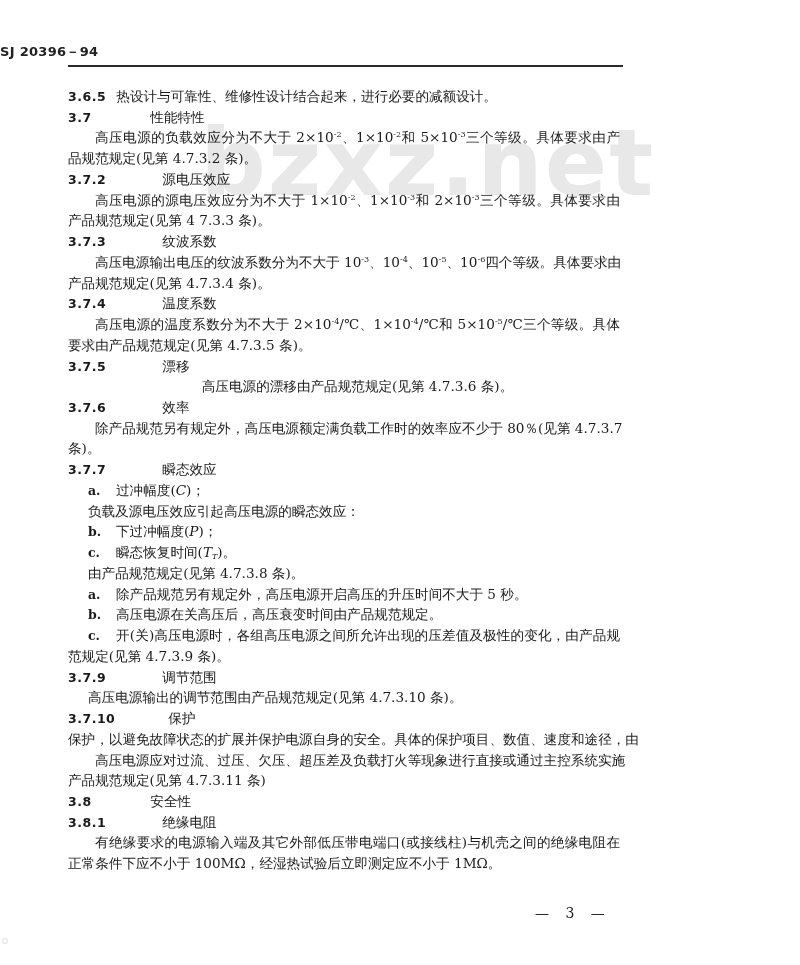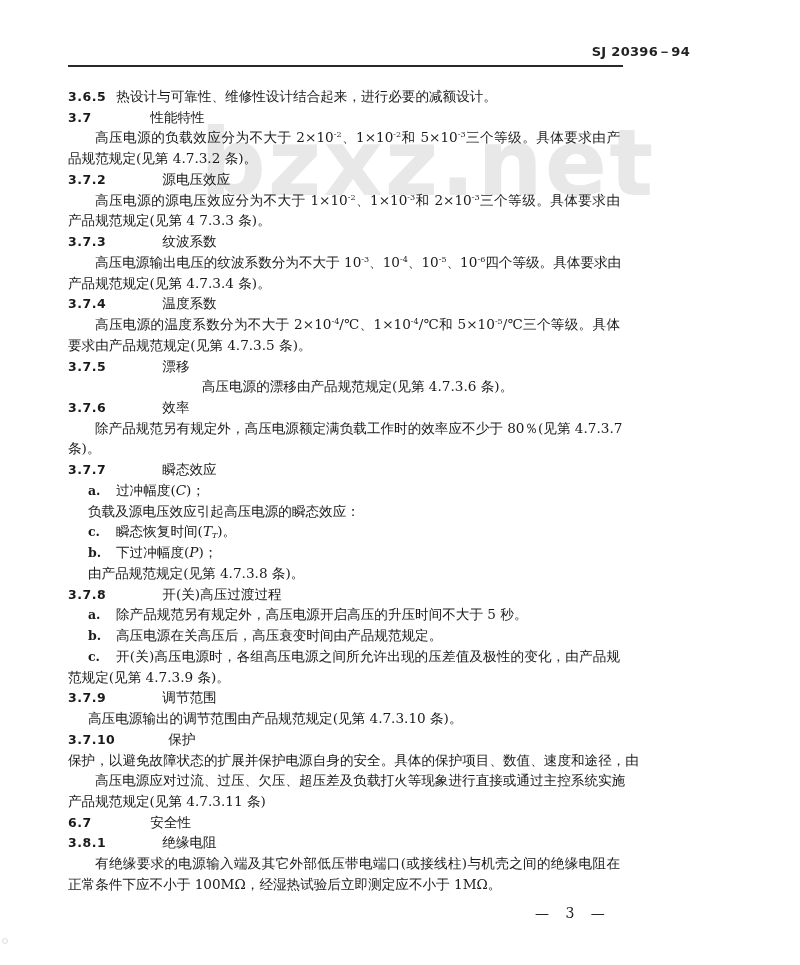--- a/index.html
+++ b/index.html
@@ -2,21 +2,21 @@
 <html><head>
 <meta charset="utf-8">
 <style>
   html, body { margin: 0; padding: 0; background: #ffffff; }
   body { width: 800px; height: 965px; position: relative; overflow: hidden;
          font-family: "DejaVu Serif", "Liberation Serif", serif; color: #1a1a1a; }
   .page { position: absolute; left: 0; top: 0; width: 800px; height: 965px; }
   .watermark { position: absolute; left: 200px; top: 118px; font-family: "DejaVu Sans", "Liberation Sans", sans-serif;
                font-weight: bold; font-size: 92px; letter-spacing: 2px; color: #e8e8e8; line-height: 1; z-index: 0;
                user-select: none; }
-  .header-code { position: absolute; left: 0; width: 690px; top: 43px; text-align: right;
+  .header-code { position: absolute; left: 0; width: 690px; top: 43px; text-align: left;
                  font-family: "DejaVu Sans", "Liberation Sans", sans-serif; font-weight: bold; font-size: 13px;
                  letter-spacing: 0.3px; color: #222; z-index: 1; }
   .header-rule { position: absolute; left: 68px; top: 65px; width: 555px; height: 0;
                  border-top: 2px solid #2a2a2a; z-index: 1; }
   .body { position: absolute; left: 68px; top: 86px; width: 552px; z-index: 1; }
   .ln { height: 20.74px; line-height: 20.74px; font-size: 13.6px; white-space: nowrap; }
   .ln.just { text-align: justify; text-align-last: justify; }
   .ind { padding-left: 27px; text-align: center; }
   .ind2 { padding-left: 20px; }
   .num { font-family: "DejaVu Sans", "Liberation Sans", sans-serif; font-weight: bold; font-size: 12.5px;
@@ -92,31 +92,27 @@
 
     <div class="ln">
       <span class="num">3.7.7</span>
       <span class="hd">瞬态效应</span>
     </div>
     <div class="ln ind2">
       <span class="li-letter">a.</span><span>过冲幅度(</span><i>C</i><span>)；</span>
     </div>
     <div class="ln ind2">负载及源电压效应引起高压电源的瞬态效应：</div>
     <div class="ln ind2">
-      <span class="li-letter">c.</span><span>瞬态恢复时间(</span><i>T</i><sub><i>T</i></sub><span>)。</span>
+      <span class="li-letter">b.</span><span>下过冲幅度(</span><i>P</i><span>)；</span>
     </div>
     <div class="ln ind2">
-      <span class="li-letter">b.</span><span>下过冲幅度(</span><i>P</i><span>)；</span>
+      <span class="li-letter">c.</span><span>瞬态恢复时间(</span><i>T</i><sub><i>T</i></sub><span>)。</span>
     </div>
     <div class="ln ind2">由产品规范规定(见第 4.7.3.8 条)。</div>
 
-    <div class="ln">
-      <span class="num">3.7.8</span>
-      <span class="hd">开(关)高压过渡过程</span>
-    </div>
     <div class="ln ind2">
       <span class="li-letter">a.</span><span>除产品规范另有规定外，高压电源开启高压的升压时间不大于 5 秒。</span>
     </div>
     <div class="ln ind2">
       <span class="li-letter">b.</span><span>高压电源在关高压后，高压衰变时间由产品规范规定。</span>
     </div>
     <div class="ln ind2 just">
       <span class="li-letter">c.</span><span>开(关)高压电源时，各组高压电源之间所允许出现的压差值及极性的变化，由产品规</span>
     </div>
     <div class="ln">范规定(见第 4.7.3.9 条)。</div>
@@ -129,21 +125,21 @@
 
     <div class="ln">
       <span class="num wide">3.7.10</span>
       <span class="hd">保护</span>
     </div>
     <div class="ln just"><span>保护，以避免故障状态的扩展并保护电源自身的安全。具体的保护项目、数值、速度和途径，由</span></div>
     <div class="ln just ind"><span>高压电源应对过流、过压、欠压、超压差及负载打火等现象进行直接或通过主控系统实施</span></div>
     <div class="ln">产品规范规定(见第 4.7.3.11 条)</div>
 
     <div class="ln">
-      <span class="num short">6.7</span>
+      <span class="num short">3.8</span>
       <span class="hd">安全性</span>
     </div>
 
     <div class="ln">
       <span class="num">3.8.1</span>
       <span class="hd">绝缘电阻</span>
     </div>
     <div class="ln just ind"><span>有绝缘要求的电源输入端及其它外部低压带电端口(或接线柱)与机壳之间的绝缘电阻在</span></div>
     <div class="ln">正常条件下应不小于 100MΩ，经湿热试验后立即测定应不小于 1MΩ。</div>
   </div>

